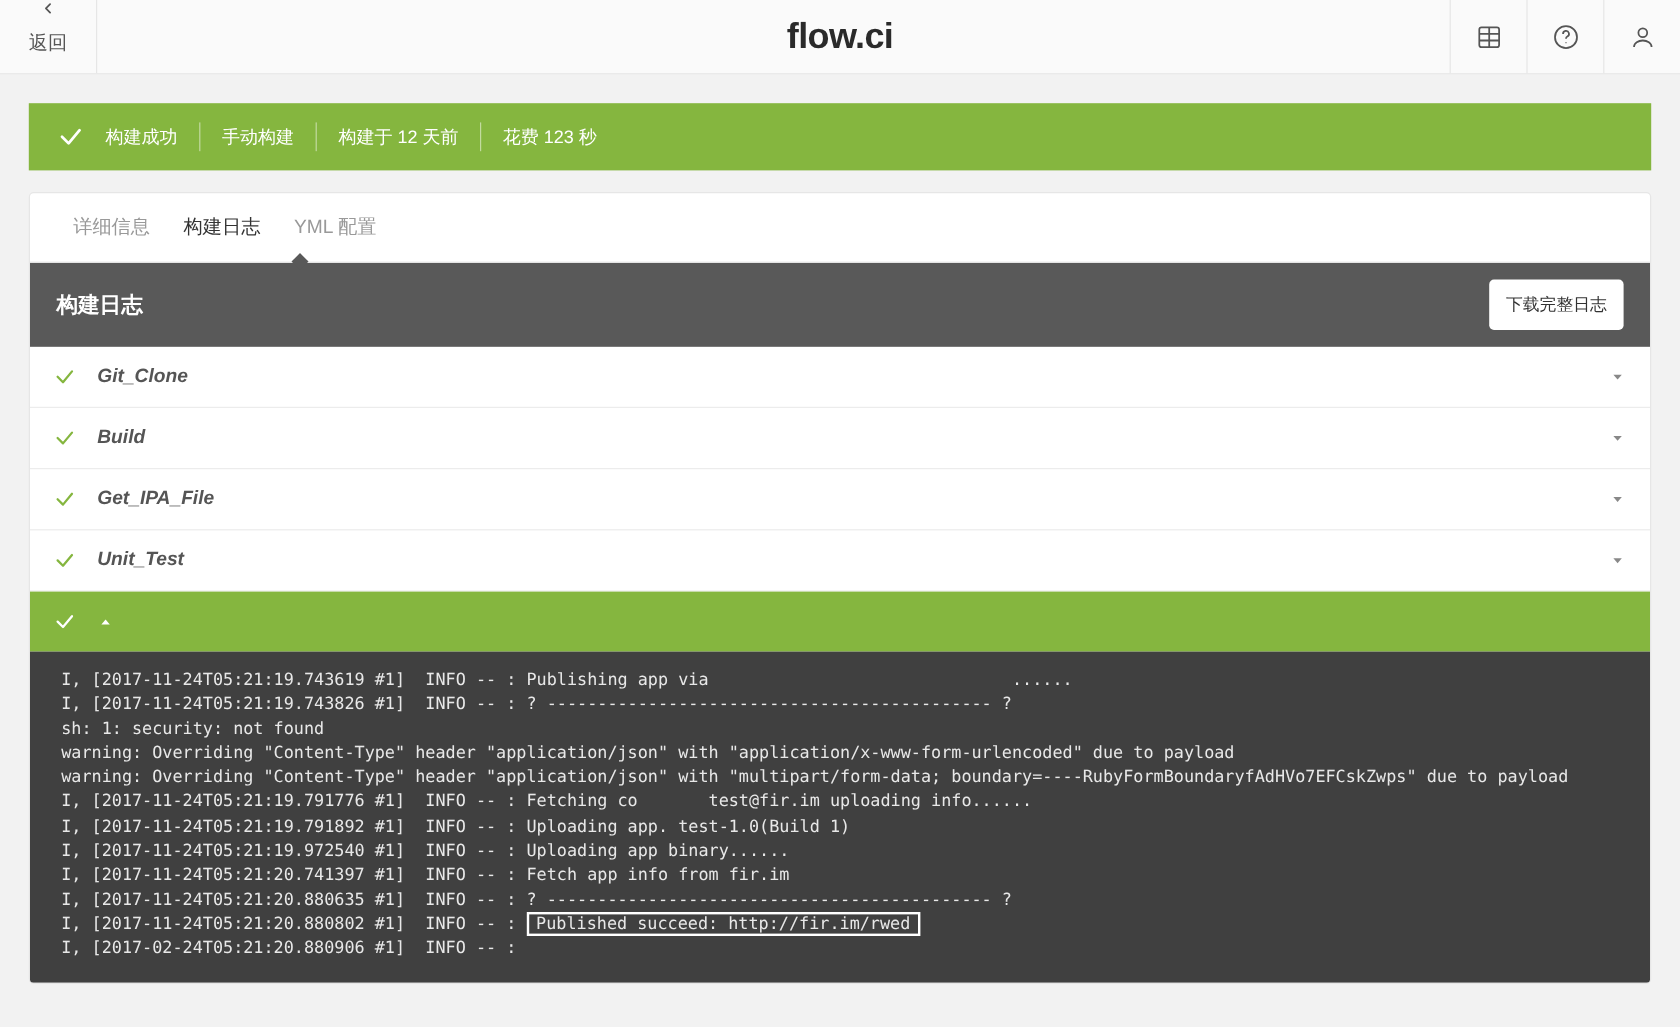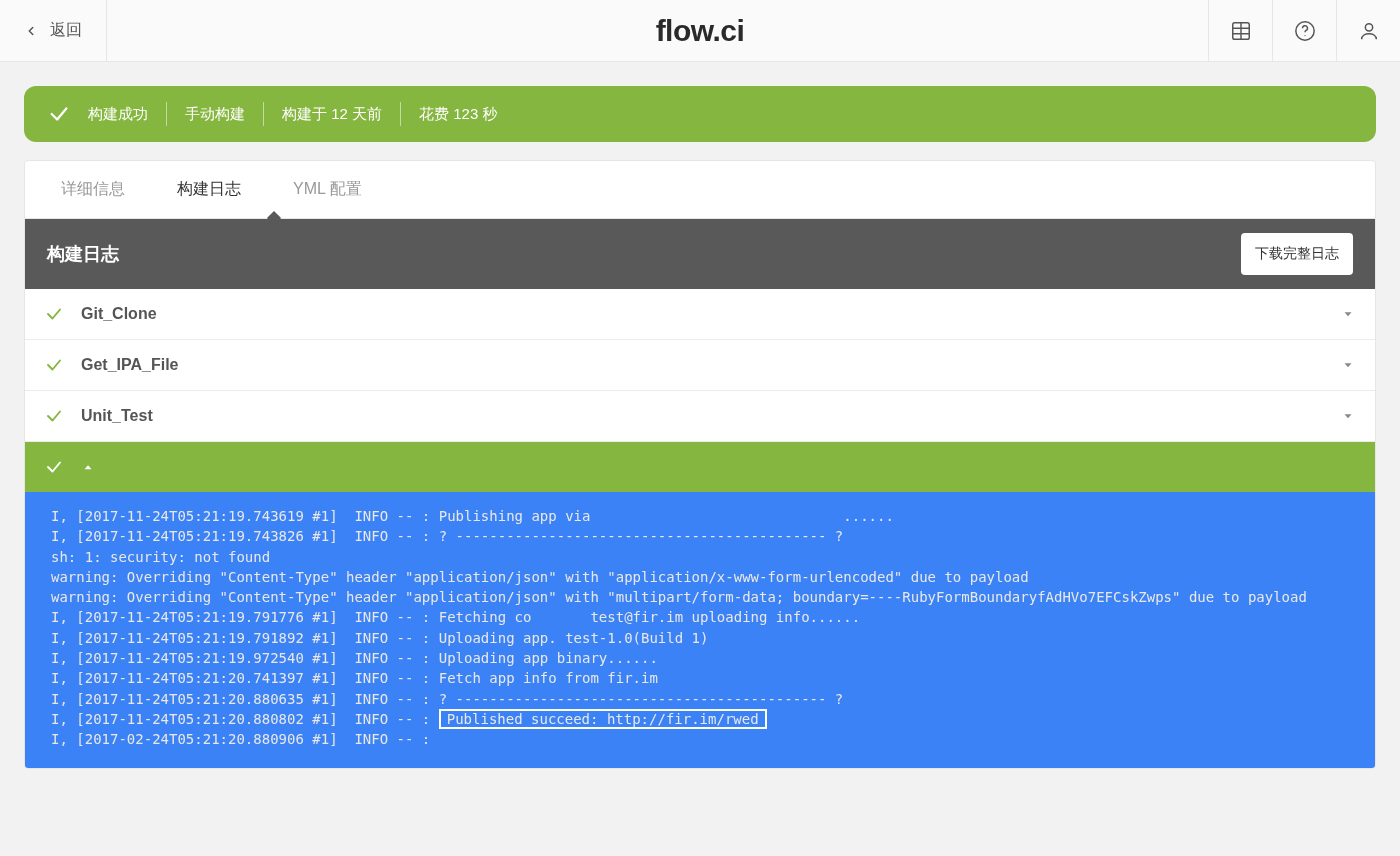--- a/index.html
+++ b/index.html
@@ -20,20 +20,21 @@
   .back-btn {
     display: flex;
     align-items: center;
     gap: 12px;
     padding: 0 24px;
     height: 100%;
     border-right: 1px solid #e6e6e6;
     color: #555;
     font-size: 16px;
     cursor: pointer;
+    flex-direction: column;
   }
   .back-btn svg { width: 14px; height: 14px; stroke: #555; }
   .brand {
     position: absolute;
     left: 50%;
     transform: translateX(-50%);
     font-size: 30px;
     font-weight: 700;
     color: #2a2a2a;
     letter-spacing: -0.5px;
@@ -52,41 +53,41 @@
     border-left: 1px solid #e6e6e6;
     cursor: pointer;
   }
   .topbar-icon svg { width: 22px; height: 22px; stroke: #555; fill: none; stroke-width: 1.6; }
 
   .container { padding: 24px; }
 
   .status-bar {
     background: #85b63f;
     color: #fff;
-    border-radius: 12px;
+    border-radius: 0;
     height: 56px;
     display: flex;
     align-items: center;
     padding: 0 24px;
     gap: 18px;
     font-size: 15px;
   }
   .status-bar svg { width: 22px; height: 22px; stroke: #fff; stroke-width: 2.5; fill: none; }
   .status-sep { width: 1px; height: 24px; background: rgba(255,255,255,0.5); }
 
   .card {
     margin-top: 18px;
     background: #fff;
     border: 1px solid #e6e6e6;
     border-radius: 4px;
     overflow: hidden;
   }
   .tabs {
     display: flex;
-    gap: 52px;
+    gap: 28px;
     padding: 0 36px;
     border-bottom: 1px solid #e6e6e6;
     position: relative;
   }
   .tab {
     padding: 18px 0;
     color: #999;
     font-size: 16px;
     cursor: pointer;
     font-weight: 500;
@@ -124,32 +125,32 @@
 
   .step {
     display: flex;
     align-items: center;
     padding: 16px 20px;
     border-bottom: 1px solid #ececec;
     gap: 18px;
     cursor: pointer;
   }
   .step .check { width: 18px; height: 18px; stroke: #85b63f; stroke-width: 2.5; fill: none; }
-  .step-name { font-size: 16px; font-weight: 600; color: #555; flex: 1; }
+  .step-name { font-size: 16px; font-weight: 600; color: #555; flex: 1; font-style: italic; }
   .chevron { width: 14px; height: 14px; fill: #888; }
   .step.expanded {
     background: #85b63f;
     border-bottom: none;
   }
   .step.expanded .step-name { color: #fff; }
   .step.expanded .check { stroke: #fff; }
   .step.expanded .chevron { fill: #fff; }
 
   .log-output {
-    background: #3b82f6;
+    background: #404040;
     color: #e8e8e8;
     font-family: Menlo, Consolas, monospace;
     font-size: 14px;
     line-height: 1.45;
     padding: 14px 26px 18px;
     white-space: pre;
     overflow-x: auto;
   }
   .log-highlight {
     border: 2px solid #fff;
@@ -223,20 +224,29 @@
     <div class="step">
       <svg class="check" viewBox="0 0 24 24">
           <polyline points="4 12 10 18 20 6" stroke-linecap="round" stroke-linejoin="round"></polyline>
         </svg>
       <span class="step-name">Git_Clone</span>
       <svg class="chevron" viewBox="0 0 24 24">
           <polygon points="6 9 18 9 12 16"></polygon>
         </svg>
     </div>
 
+    <div class="step">
+      <svg class="check" viewBox="0 0 24 24">
+          <polyline points="4 12 10 18 20 6" stroke-linecap="round" stroke-linejoin="round"></polyline>
+        </svg>
+      <span class="step-name">Build</span>
+      <svg class="chevron" viewBox="0 0 24 24">
+          <polygon points="6 9 18 9 12 16"></polygon>
+        </svg>
+    </div>
 
     <div class="step">
       <svg class="check" viewBox="0 0 24 24">
           <polyline points="4 12 10 18 20 6" stroke-linecap="round" stroke-linejoin="round"></polyline>
         </svg>
       <span class="step-name">Get_IPA_File</span>
       <svg class="chevron" viewBox="0 0 24 24">
           <polygon points="6 9 18 9 12 16"></polygon>
         </svg>
     </div>

